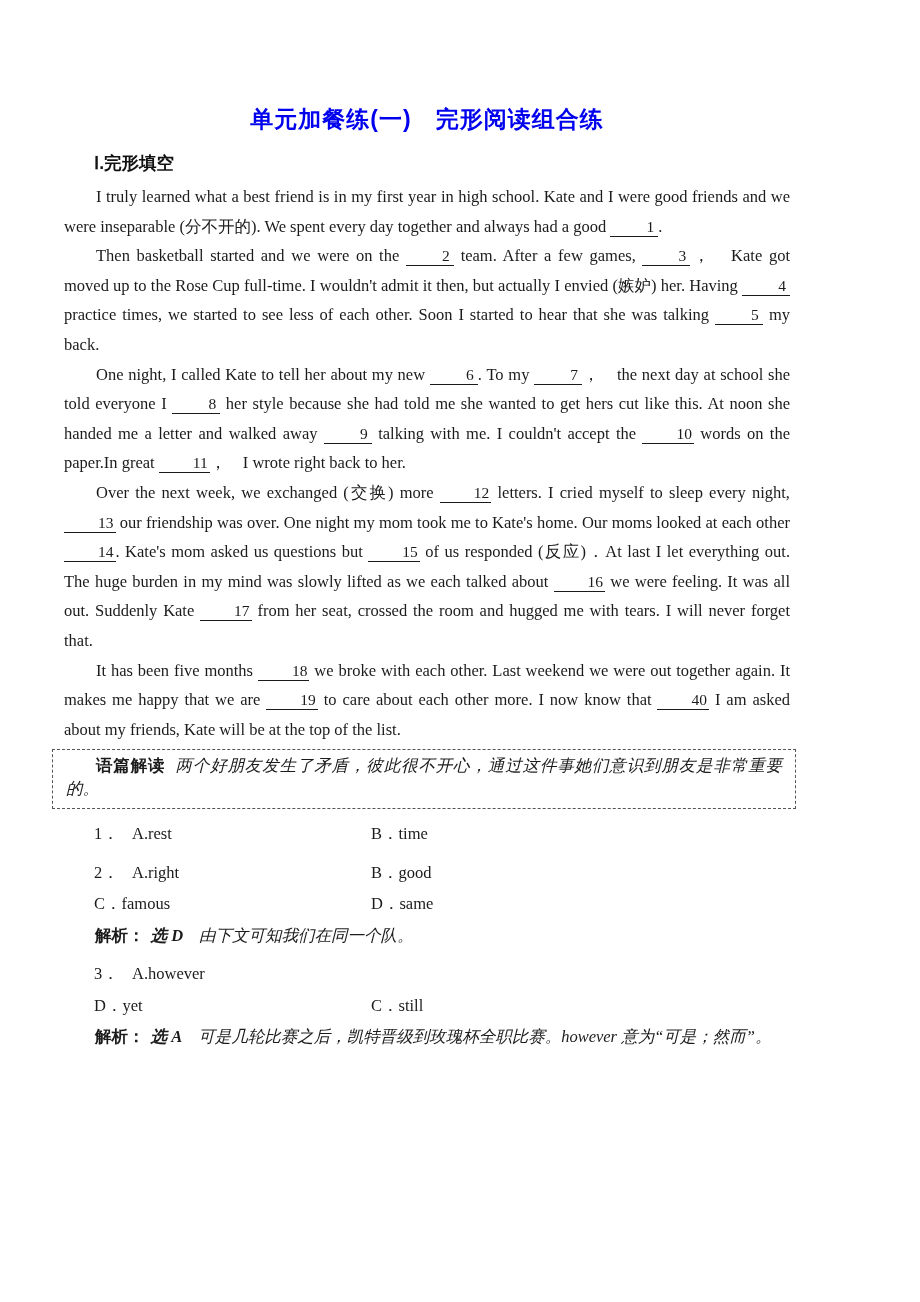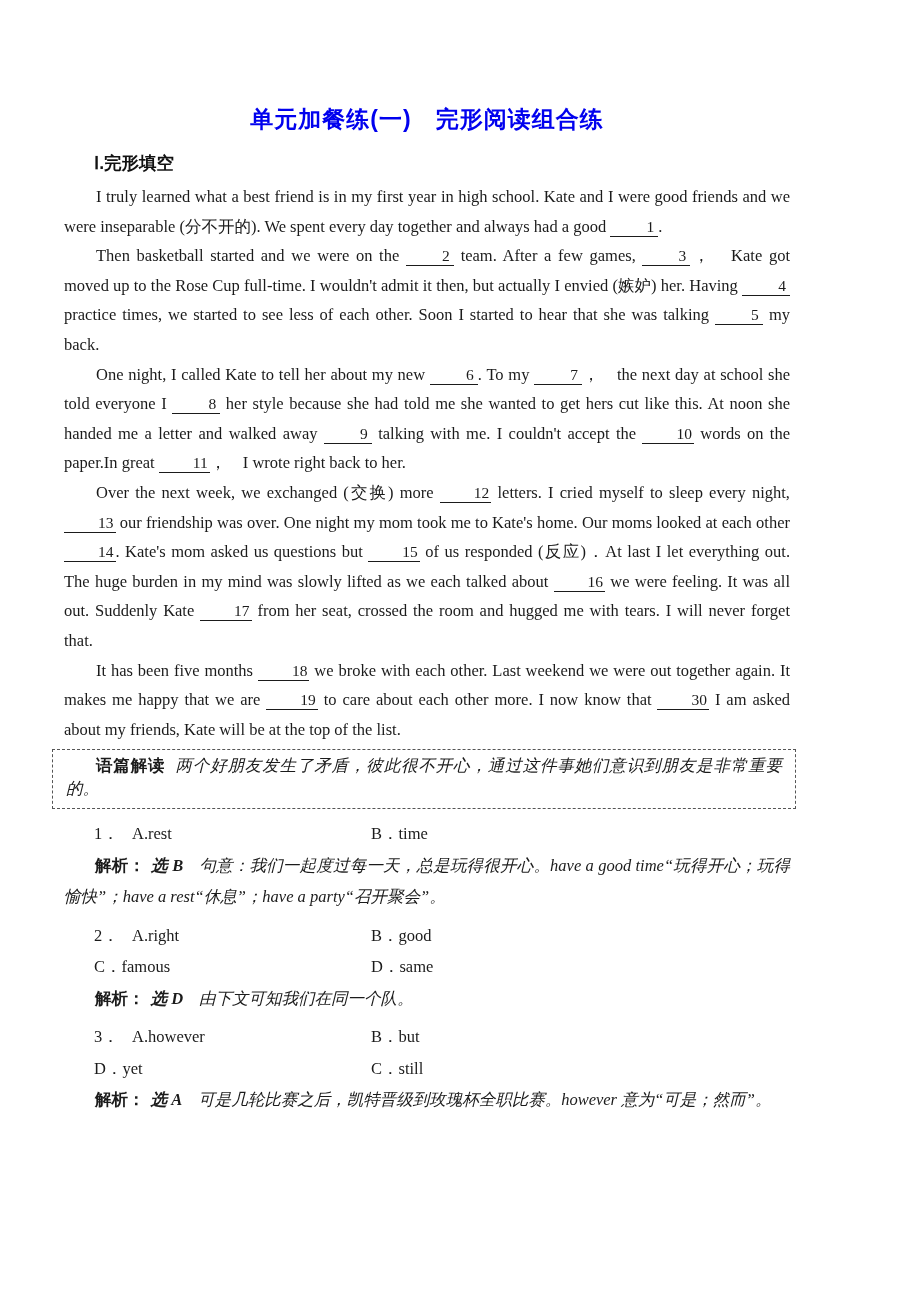--- a/index.html
+++ b/index.html
@@ -96,52 +96,50 @@
 
   <h1 class="doc-title">单元加餐练(一)　完形阅读组合练</h1>
 
   <h2 class="section-heading">Ⅰ.完形填空</h2>
 
   <div class="passage">
       <p class="para">I truly learned what a best friend is in my first year in high school. Kate and I were good friends and we were inseparable (分不开的). We spent every day together and always had a good <span class="blank">1</span>.</p>
       <p class="para">Then basketball started and we were on the <span class="blank">2</span> team. After a few games, <span class="blank">3</span>，　Kate got moved up to the Rose Cup full-time. I wouldn't admit it then, but actually I envied (嫉妒) her. Having <span class="blank">4</span> practice times, we started to see less of each other. Soon I started to hear that she was talking <span class="blank">5</span> my back.</p>
       <p class="para">One night, I called Kate to tell her about my new <span class="blank">6</span>. To my <span class="blank">7</span>，　the next day at school she told everyone I <span class="blank">8</span> her style because she had told me she wanted to get hers cut like this. At noon she handed me a letter and walked away <span class="blank">9</span> talking with me. I couldn't accept the <span class="blank">10</span> words on the paper.In great <span class="blank">11</span>，　I wrote right back to her.</p>
       <p class="para">Over the next week, we exchanged (交换) more <span class="blank">12</span> letters. I cried myself to sleep every night, <span class="blank">13</span> our friendship was over. One night my mom took me to Kate's home. Our moms looked at each other <span class="blank">14</span>. Kate's mom asked us questions but <span class="blank">15</span> of us responded (反应)．At last I let everything out. The huge burden in my mind was slowly lifted as we each talked about <span class="blank">16</span> we were feeling. It was all out. Suddenly Kate <span class="blank">17</span> from her seat, crossed the room and hugged me with tears. I will never forget that.</p>
-      <p class="para">It has been five months <span class="blank">18</span> we broke with each other. Last weekend we were out together again. It makes me happy that we are <span class="blank">19</span> to care about each other more. I now know that <span class="blank">30</span> I am asked about my friends, Kate will be at the top of the list.</p>
+      <p class="para">It has been five months <span class="blank">18</span> we broke with each other. Last weekend we were out together again. It makes me happy that we are <span class="blank">19</span> to care about each other more. I now know that <span class="blank">40</span> I am asked about my friends, Kate will be at the top of the list.</p>
     </div>
 
   <div class="analysis-box">
     <p class="analysis-para">
       <span class="analysis-label">语篇解读</span><span class="analysis-text">两个好朋友发生了矛盾，彼此很不开心，通过这件事她们意识到朋友是非常重要的。</span>
     </p>
   </div>
 
   <div class="questions">
       <div class="question">
         <div class="opt-row">
           <div class="opt"><span class="qnum">1．</span>A.rest</div>
           <div class="opt">B．time</div>
         </div>
-        <p class="explanation"><span class="exp-label">解析：</span><span class="exp-answer">选 B</span><span class="exp-text">句意：我们一起度过每一天，总是玩得很开心。have a good time“玩得开心；玩得愉快”；have a rest“休息”；have a party“召开聚会”。</span></p>
       </div>
       <div class="question">
         <div class="opt-row">
           <div class="opt"><span class="qnum">2．</span>A.right</div>
           <div class="opt">B．good</div>
         </div>
         <div class="opt-row">
           <div class="opt">C．famous</div>
           <div class="opt">D．same</div>
         </div>
         <p class="explanation"><span class="exp-label">解析：</span><span class="exp-answer">选 D</span><span class="exp-text">由下文可知我们在同一个队。</span></p>
       </div>
       <div class="question">
         <div class="opt-row">
           <div class="opt"><span class="qnum">3．</span>A.however</div>
-          <div class="opt">B．but</div>
         </div>
         <div class="opt-row">
           <div class="opt">D．yet</div>
           <div class="opt">C．still</div>
         </div>
         <p class="explanation"><span class="exp-label">解析：</span><span class="exp-answer">选 A</span><span class="exp-text">可是几轮比赛之后，凯特晋级到玫瑰杯全职比赛。however 意为“可是；然而”。</span></p>
       </div>
     </div>
 
 </div>

